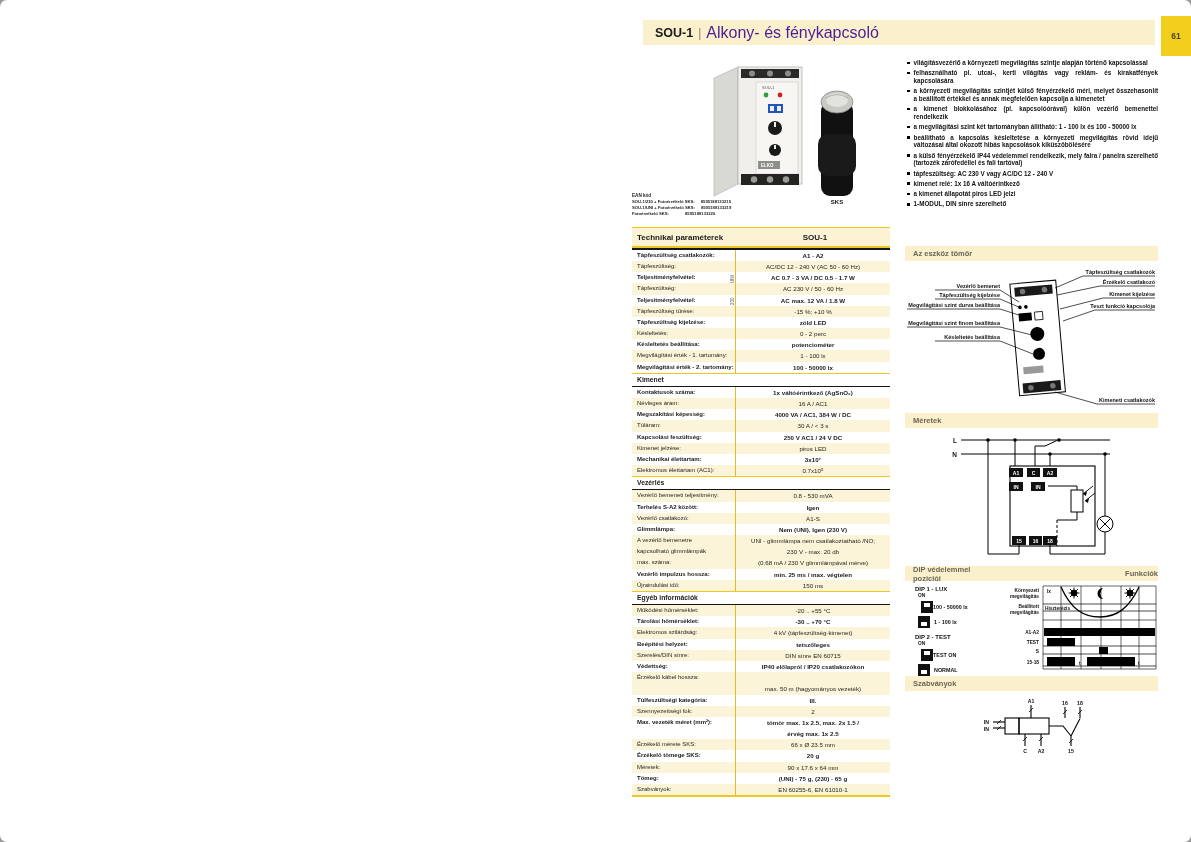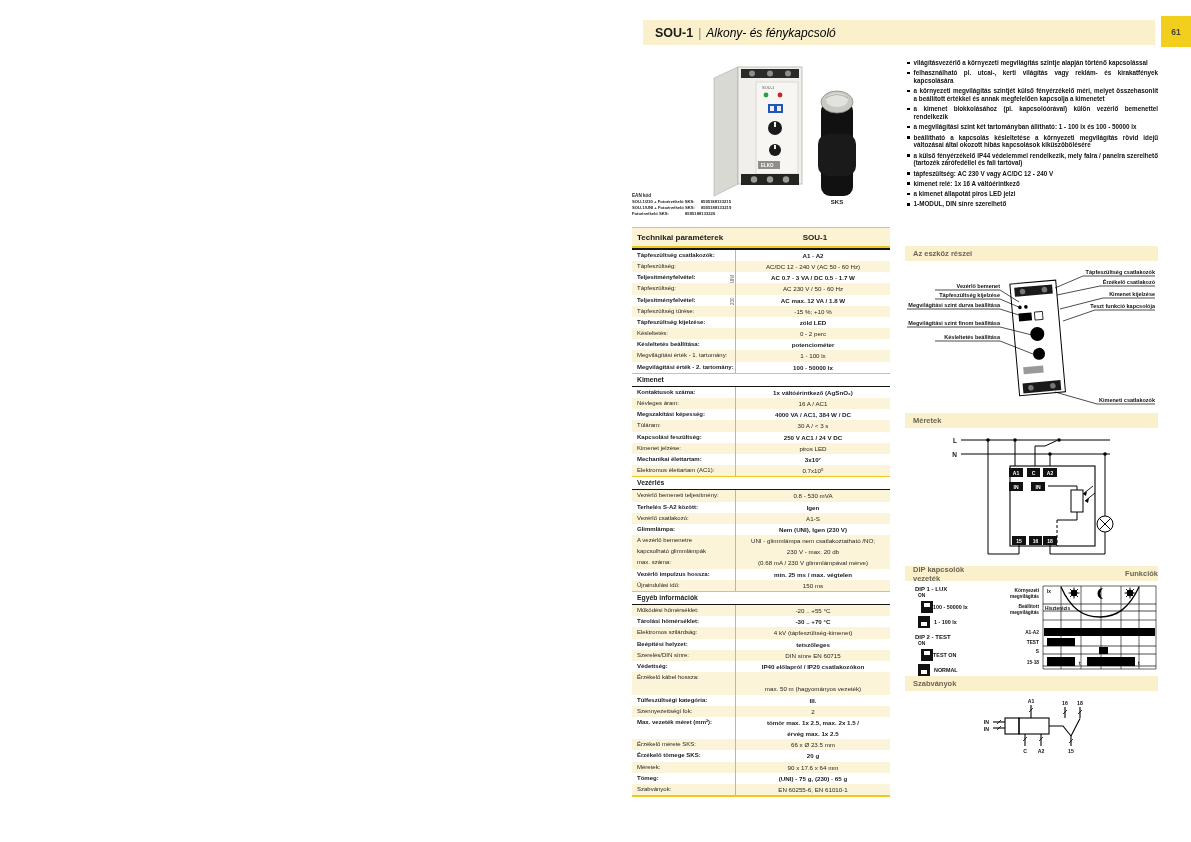--- a/index.html
+++ b/index.html
@@ -1,26 +1,26 @@
 <!DOCTYPE html>
 <html><head>
 <meta charset="utf-8">
 <style>
   html,body{margin:0;padding:0;background:#9a9a9a;}
   .page{position:relative;width:1191px;height:842px;background:#fff;overflow:hidden;
-        font-family:"Liberation Sans","DejaVu Sans",sans-serif;color:#1a1a1a;margin:0 auto;}
+        font-family:"Liberation Sans","DejaVu Sans",sans-serif;color:#1a1a1a;margin:0 auto;border-radius:7px;}
   svg text{font-family:"Liberation Sans","DejaVu Sans",sans-serif;}
 
   
   .header-bar{position:absolute;left:643px;top:20px;width:512px;height:25px;background:#FAF0CC;
               display:flex;align-items:center;padding-left:12px;box-sizing:border-box;}
   .header-bar .prod{font-weight:700;font-size:12.5px;color:#1a1a1a;}
   .header-bar .sep{margin:0 5px;color:#8a8578;font-size:12px;}
-  .header-bar .sub{font-size:12px;color:#000000;font-style:italic;}
-  .page-num{position:absolute;left:1161px;top:16px;width:30px;height:31px;background:#F2CF1C;
+  .header-bar .sub{font-size:16px;color:#4c1d95;}
+  .page-num{position:absolute;left:1161px;top:16px;width:30px;height:40px;background:#F2CF1C;
             display:flex;align-items:center;justify-content:center;font-size:8.5px;font-weight:700;color:#4a4636;}
 
   
   .photo{position:absolute;left:700px;top:54px;width:170px;height:152px;}
   .ean{position:absolute;left:632px;top:193px;width:175px;font-size:4.2px;font-weight:700;
        line-height:6px;color:#222;}
   .ean .t{font-size:4.6px;}
   .ean .row{display:flex;}
   .ean .code{margin-left:6px;}
 
@@ -368,27 +368,27 @@
         <span class="sq"></span>
         <span class="ft">a kimenet állapotát piros LED jelzi</span>
       </div>
       <div class="feat">
         <span class="sq"></span>
         <span class="ft">1-MODUL, DIN sínre szerelhető</span>
       </div>
     </div>
 
   <div class="bar" style="top:246px">
-    <span>Az eszköz részei</span>
+    <span>Az eszköz tömör</span>
   </div>
   <div class="bar" style="top:413px">
     <span>Méretek</span>
   </div>
   <div class="bar" style="top:566px">
-    <span>DIP kapcsolók vezeték</span>
+    <span>DIP védelemmel pozíciói</span>
     <span class="bt2">Funkciók</span>
   </div>
   <div class="bar" style="top:676px">
     <span>Szabványok</span>
   </div>
 
   <svg class="parts-svg" viewBox="0 0 253 147">
     <g transform="rotate(-5 132 78)">
       <rect x="110" y="18" width="46" height="112" fill="#fff" stroke="#000" stroke-width="1"></rect>
       <rect x="114" y="22" width="38" height="9" fill="#1a1a1a"></rect>

